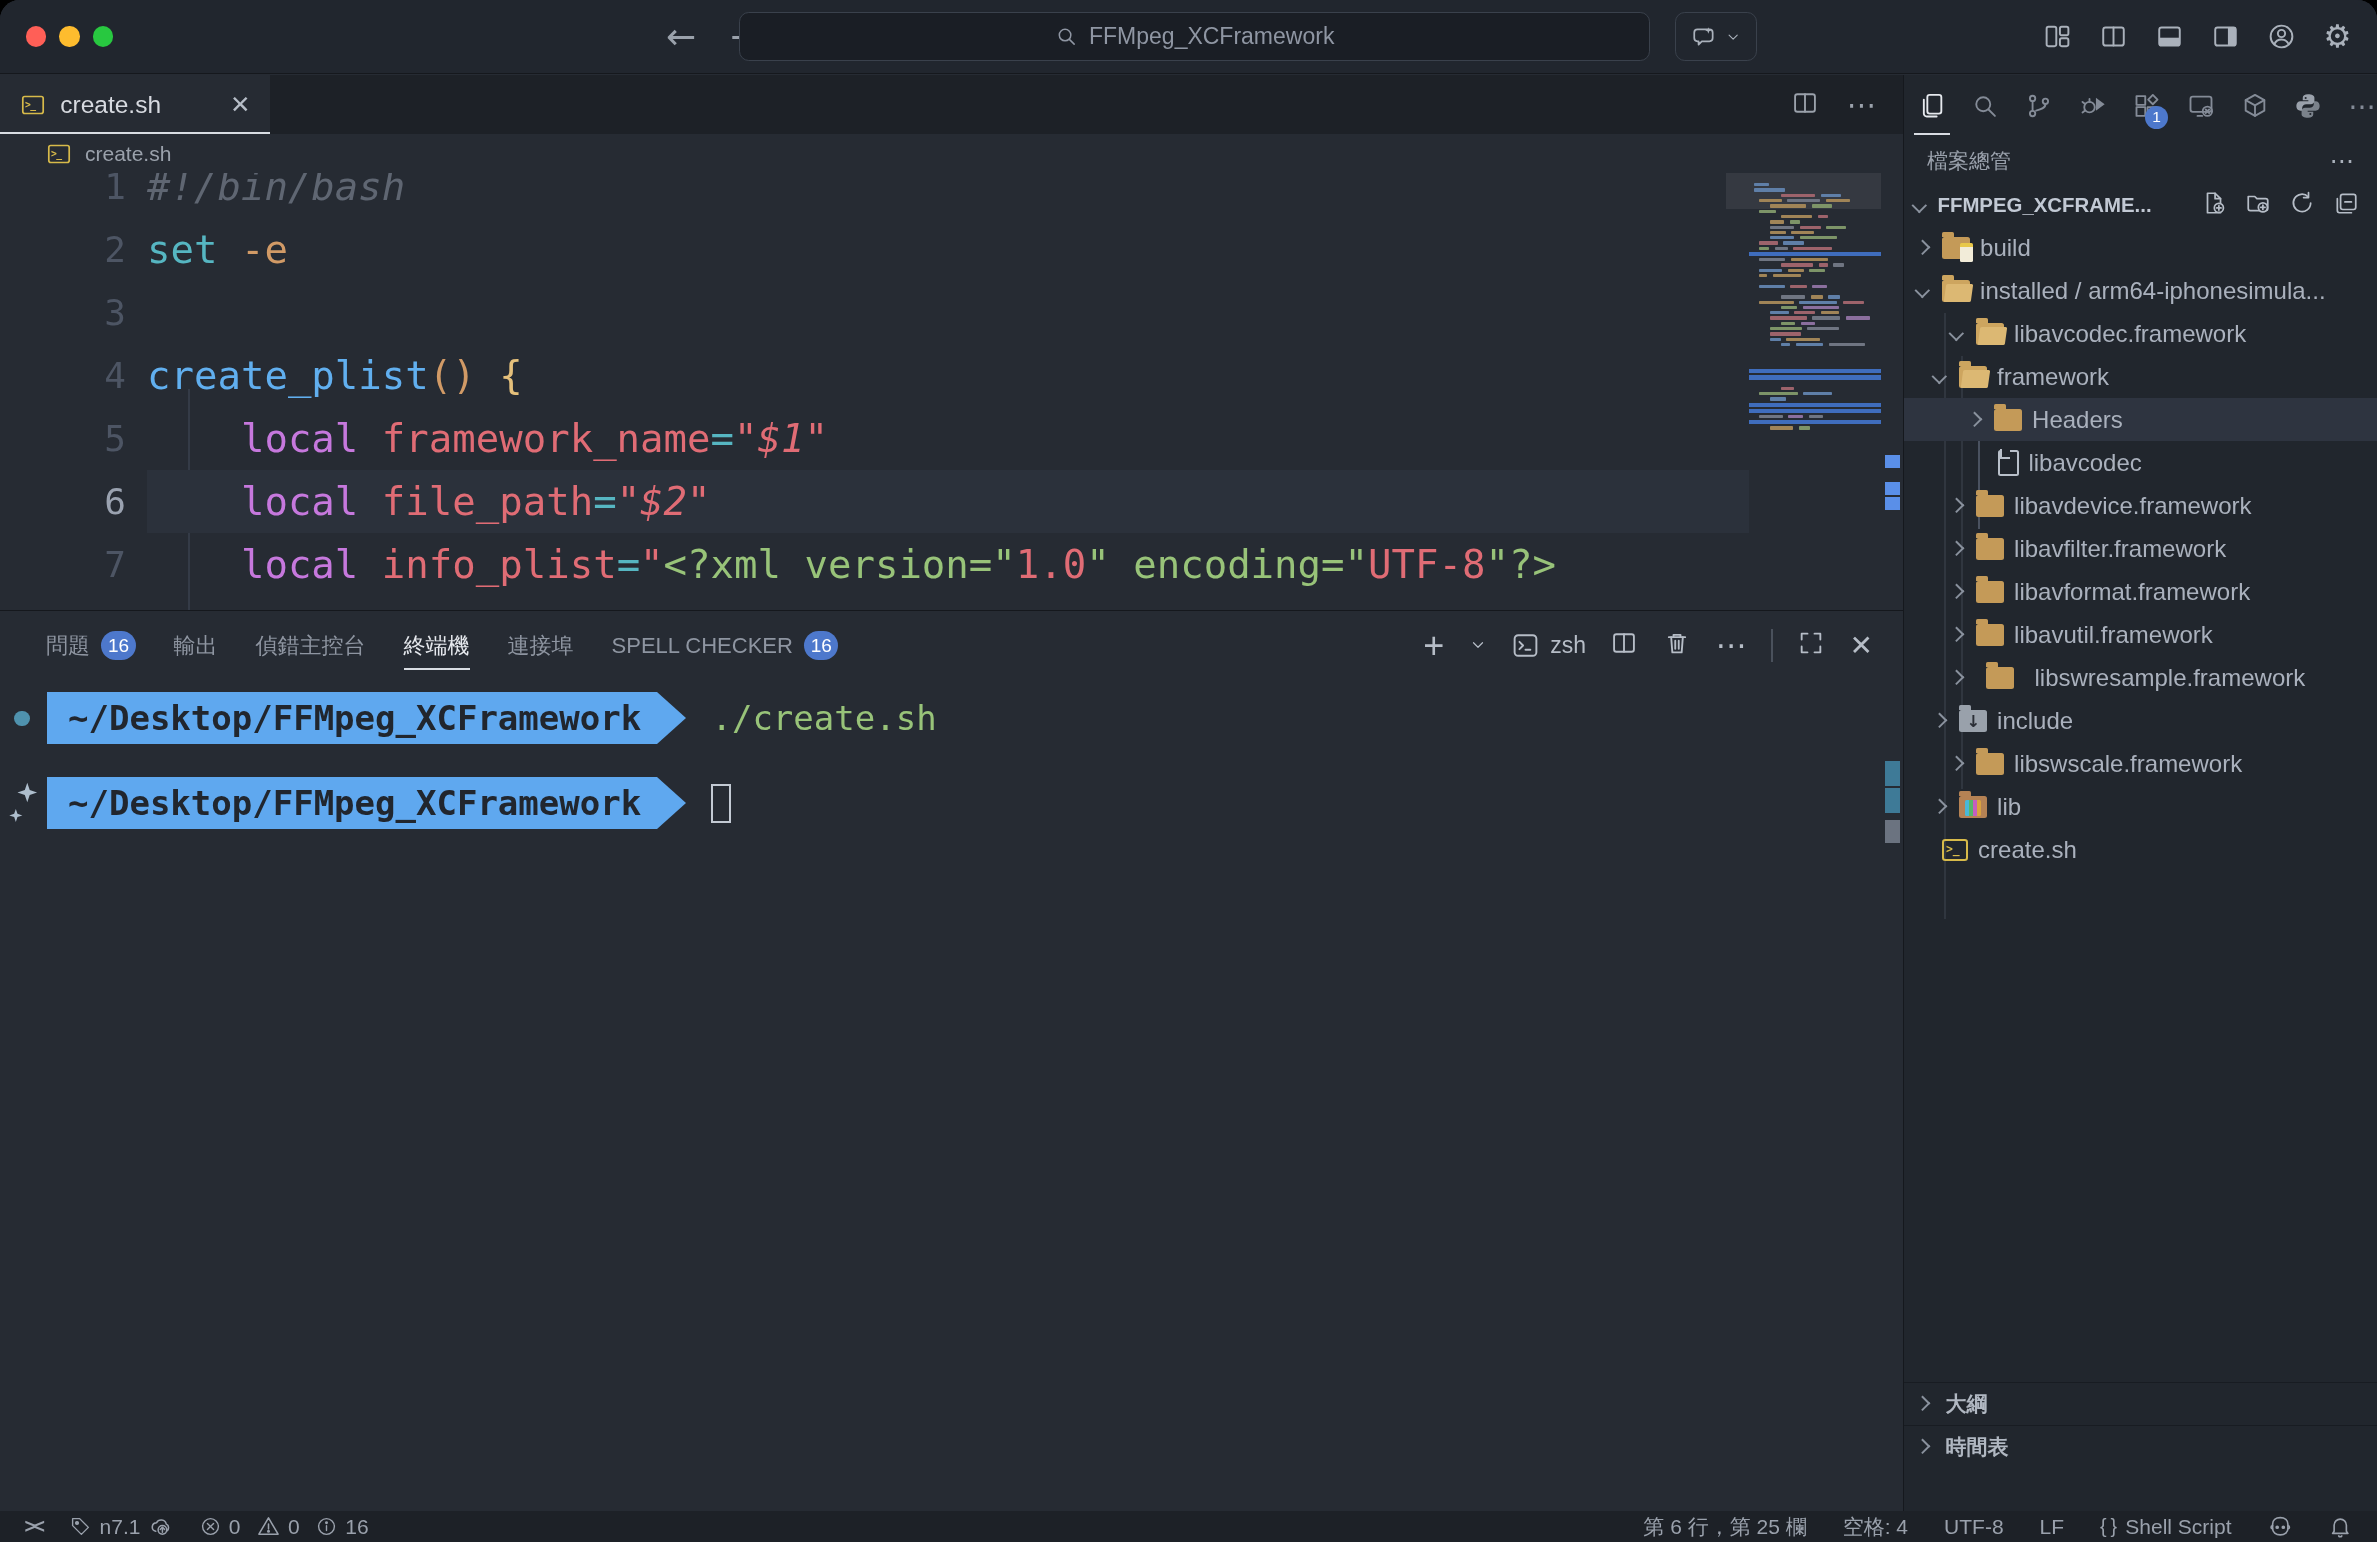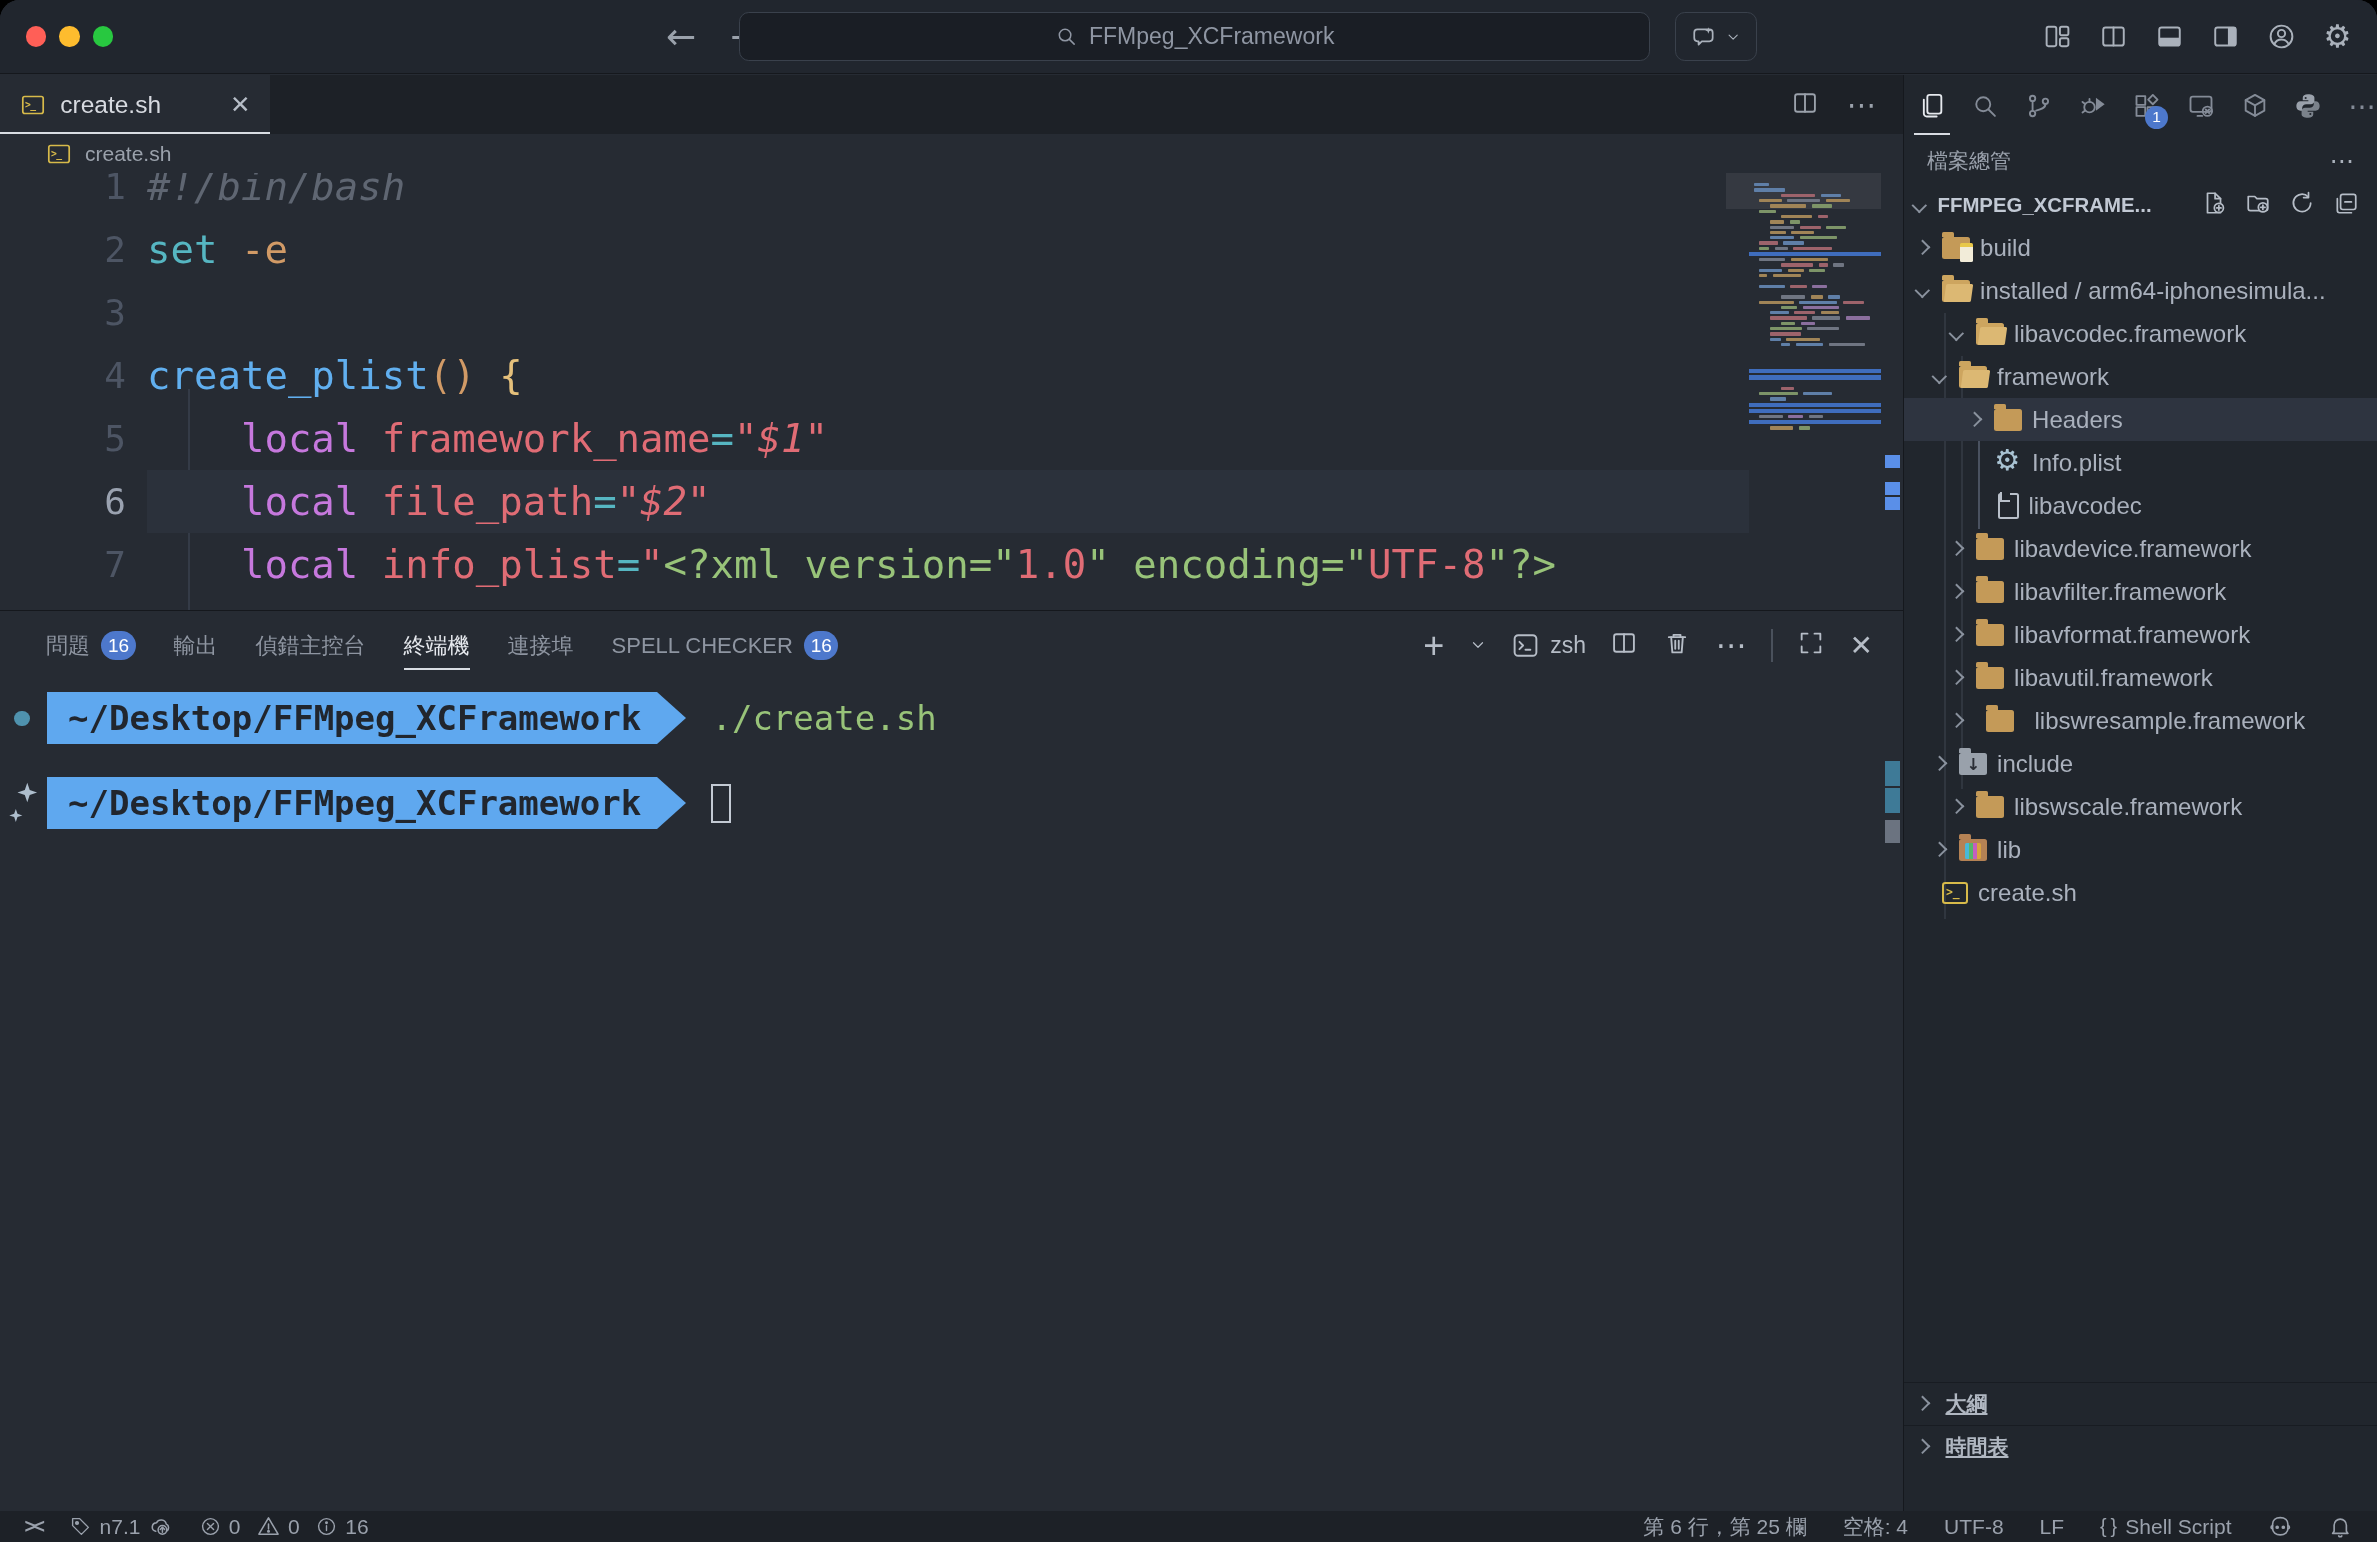--- a/index.html
+++ b/index.html
@@ -123,21 +123,21 @@
   .i-src::after{ content:'</>'; position:absolute; left:0; right:0; top:3.3px; text-align:center; font:700 12.3px/14.7px "DejaVu Sans Mono",monospace; color:#b7f0c0; letter-spacing:-0.8px;}
   .i-gear{ background:transparent; border-radius:0;}
   .i-gear::before{ content:'⚙'; position:absolute; left:0; top:-8.2px; font-size:29px; line-height:33px; color:#a9c3d3; background:transparent; width:auto; height:auto; font-family:"DejaVu Sans",sans-serif;}
   .i-file{ width:21px; height:26px; border:2.5px solid #b9c0ca; border-radius:2.5px; background:transparent; margin-left:3.3px; margin-top:0;}
   .i-file::before{ content:''; position:absolute; right:-2.5px; top:-2.5px; width:8.2px; height:8.2px; background:#21262d; border-left:2.5px solid #b9c0ca; border-bottom:2.5px solid #b9c0ca; border-radius:0;}
   .i-shell{ background:transparent; border:2.5px solid #d7ba4a; border-radius:3.3px; width:26px; height:22px;}
   .i-shell::before{ content:">_"; position:absolute; left:1.6px; top:0.8px; font:700 11.4px/14.7px "DejaVu Sans Mono",monospace; color:#d7ba4a; background:transparent; width:auto; height:auto; border-radius:0;}
   .tguide{ position:absolute; width:1.6px; background:#30363f; }
   .tguide.hl{ background:#4a5260; }
   .sb-bottom { position:absolute; left:0; right:0; }
-  .sb-sect { height:42px; border-top:1.6px solid #181c22; display:flex; align-items:center; gap:13px; padding-left:13px; color:#b0b7c1; font-size:21px; font-weight:600;text-decoration:underline; }
+  .sb-sect { height:42px; border-top:1.6px solid #181c22; display:flex; align-items:center; gap:13px; padding-left:13px; color:#b0b7c1; font-size:21px; font-weight:600; }
 
   
   .statusbar { position:absolute; bottom:0; left:0; width:100%; height:31px; background:#1d2127; display:flex; align-items:center; color:#9aa1ac; font-size:21px; padding:0 24.5px; gap:33px; }
   .sb-item{ display:flex; align-items:center; gap:8.2px; white-space:nowrap; }
   .sb-left{ display:flex; gap:28px; align-items:center;}
   .sb-right{ margin-left:auto; display:flex; gap:36px; align-items:center;justify-content:center;}
   .remote-glyph{ font-weight:700; letter-spacing:-2.5px; font-size:19.6px; }
 </style>
 </head>
 <body>
@@ -630,25 +630,20 @@
           <span class="ticon i-open"></span>
           <span>framework</span>
         </div>
         <div class="trow-item selected" style="padding-left: 65px;">
           <span class="chev right"></span>
           <span class="ticon i-folder"></span>
           <span>Headers</span>
         </div>
         <div class="trow-item" style="padding-left: 65px;">
           <span class="chev right hidden"></span>
-          <span class="ticon i-gear"></span>
-          <span>Info.plist</span>
-        </div>
-        <div class="trow-item" style="padding-left: 65px;">
-          <span class="chev right hidden"></span>
           <span class="ticon i-file"></span>
           <span>libavcodec</span>
         </div>
         <div class="trow-item" style="padding-left: 47px;">
           <span class="chev right"></span>
           <span class="ticon i-folder"></span>
           <span>libavdevice.framework</span>
         </div>
         <div class="trow-item" style="padding-left: 47px;">
           <span class="chev right"></span>

